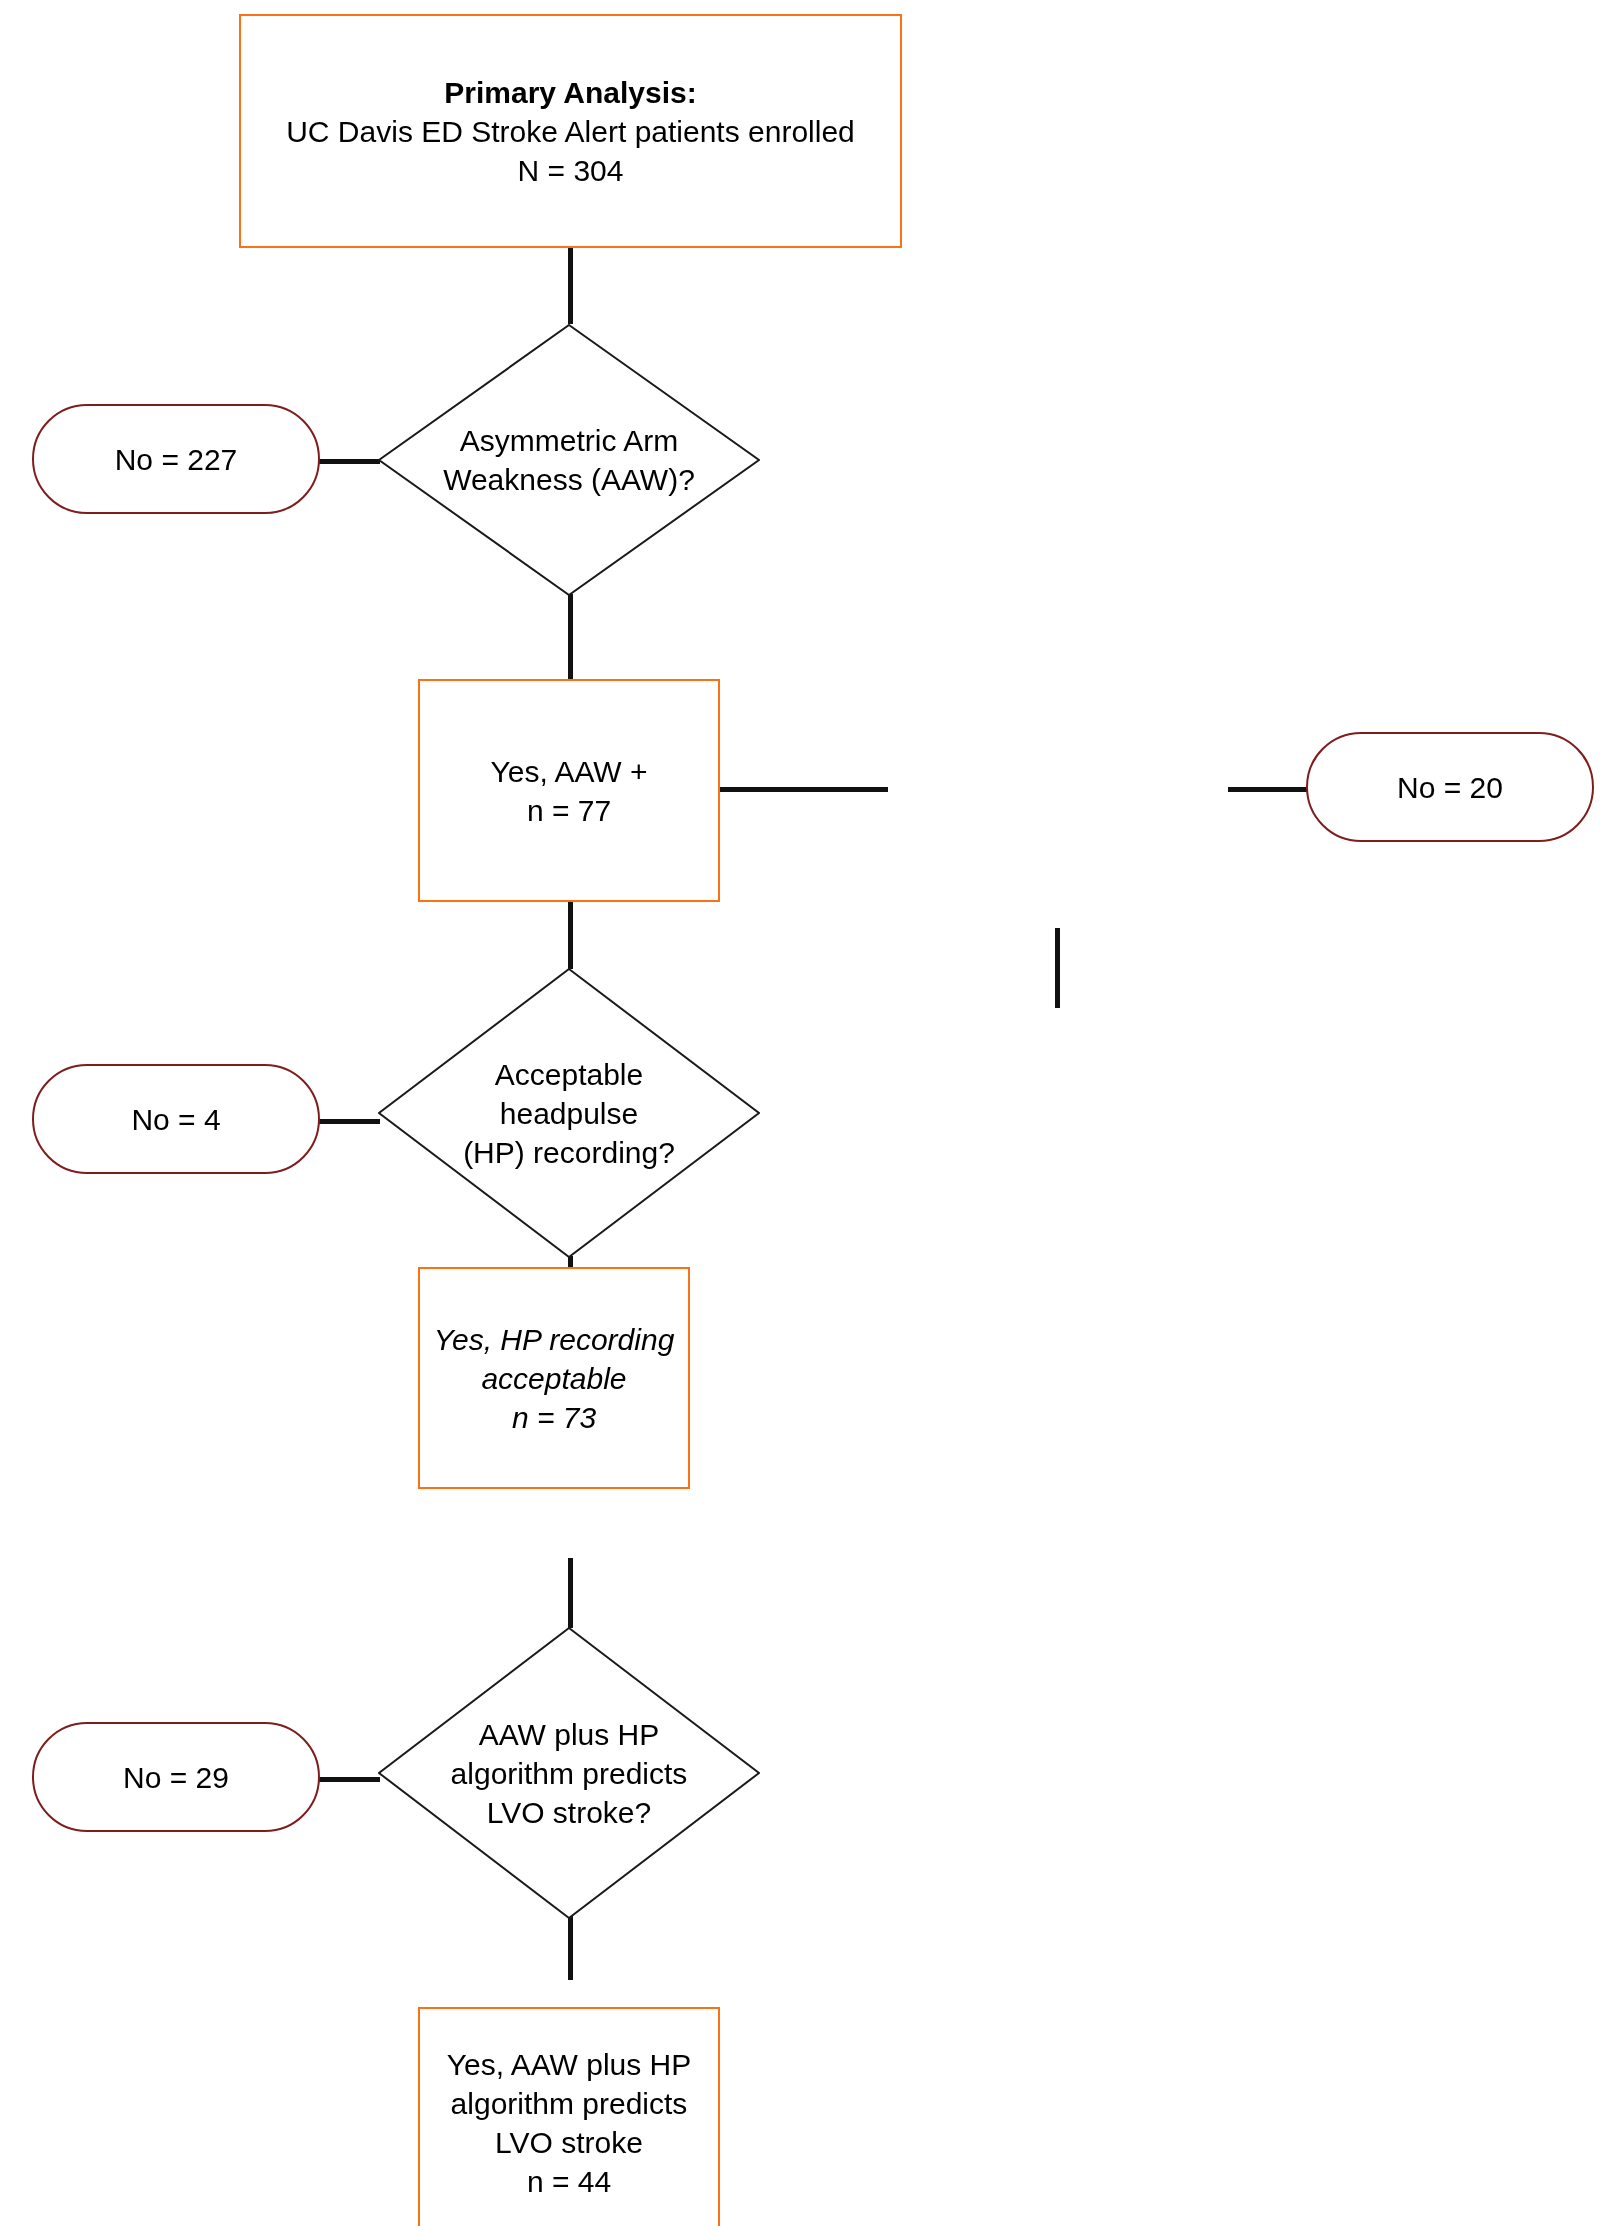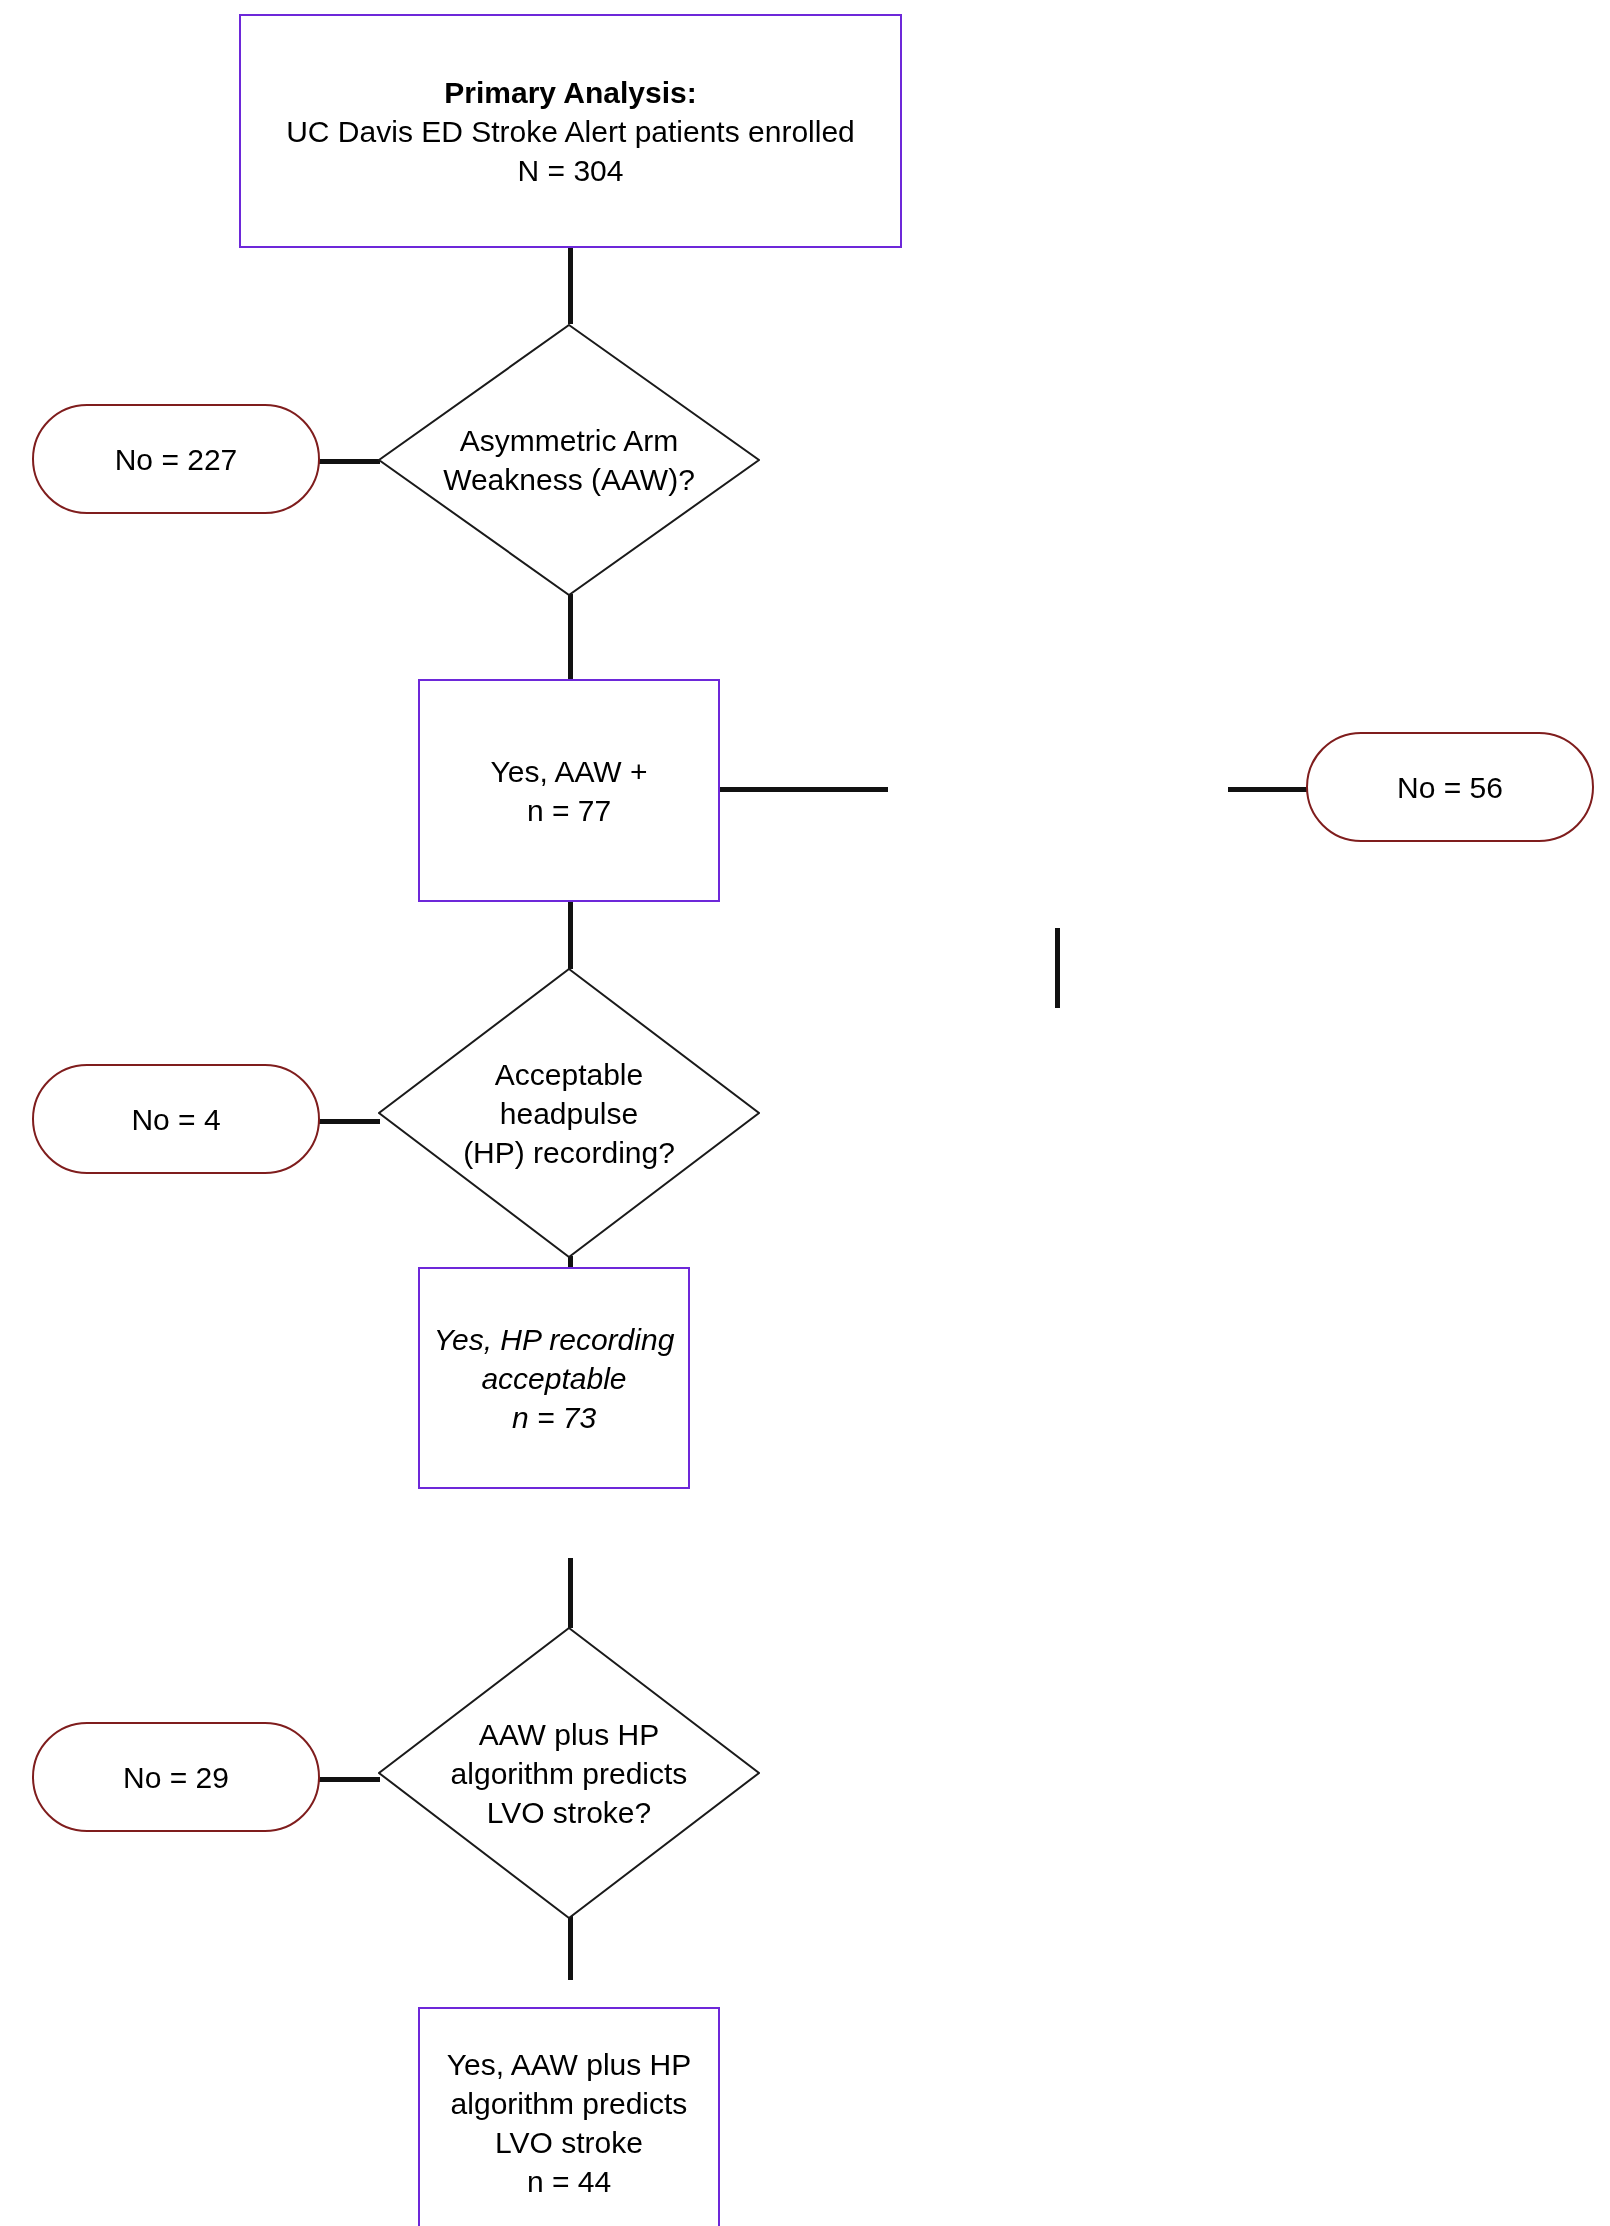--- a/index.html
+++ b/index.html
@@ -28,21 +28,21 @@
     justify-content: center;
     text-align: center;
     line-height: 1.30;
     font-size: 30px;
     color: #000000;
     background: #ffffff;
     z-index: 3;
   }
 
   .proc {
-    border: 2px solid #6d28d9;
+    border: 2px solid #f97316;
   }
 
   .pill {
     border: 2px solid #7f1d1d;
     border-radius: 9999px;
   }
 
   .diamond-wrap {
     position: absolute;
     z-index: 3;
@@ -129,21 +129,21 @@
     <span class="node-text">No = 227</span>
   </div>
 
   <div class="node proc" style="left:418px; top:679px; width:302px; height:223px;">
     <span class="node-text">Yes, AAW +
 n = 77</span>
   </div>
 
 
   <div class="node pill" style="left:1306px; top:732px; width:288px; height:110px;">
-    <span class="node-text">No = 56</span>
+    <span class="node-text">No = 20</span>
   </div>
 
 
   <div class="diamond-wrap" style="left:378px; top:968px; width:382px; height:290px;">
     <svg viewBox="0 0 382 290" preserveAspectRatio="none">
       <polygon points="191,1 381,145 191,289 1,145" fill="#ffffff" stroke="#1a1a1a" stroke-width="2"></polygon>
     </svg>
     <div class="diamond-label">
       <span class="node-text">Acceptable headpulse
 (HP) recording?</span>

